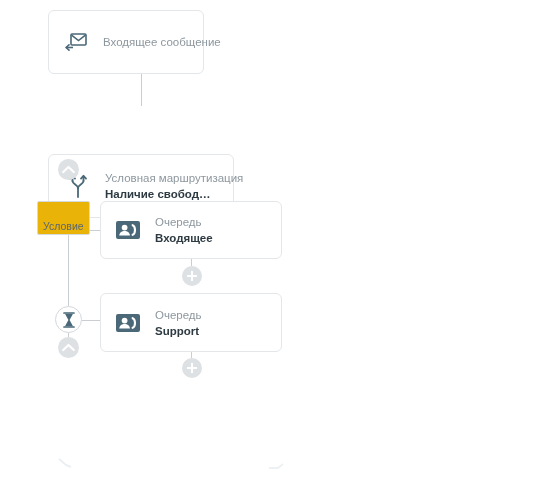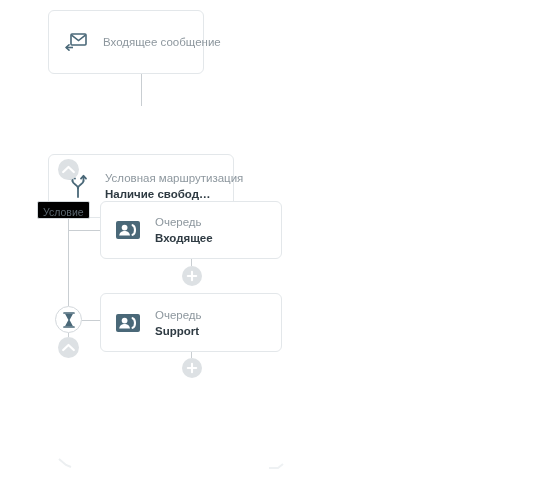--- a/index.html
+++ b/index.html
@@ -116,24 +116,24 @@
     height: 59px;
   }
 
   
   #condition-label {
     position: absolute;
     left: 37px;
     top: 201px;
     height: 18px;
     box-sizing: border-box;
-    background: #000000;
+    background: #eab308;
     border: 1px solid #d5dade;
     border-radius: 2px;
-    padding: 2px 5px;
+    padding: 16px 5px;
     font-size: 10.5px;
     color: #5b6770;
     line-height: 16px;
     white-space: nowrap;
     z-index: 5;
   }
 
   
   .handle {
     position: absolute;

